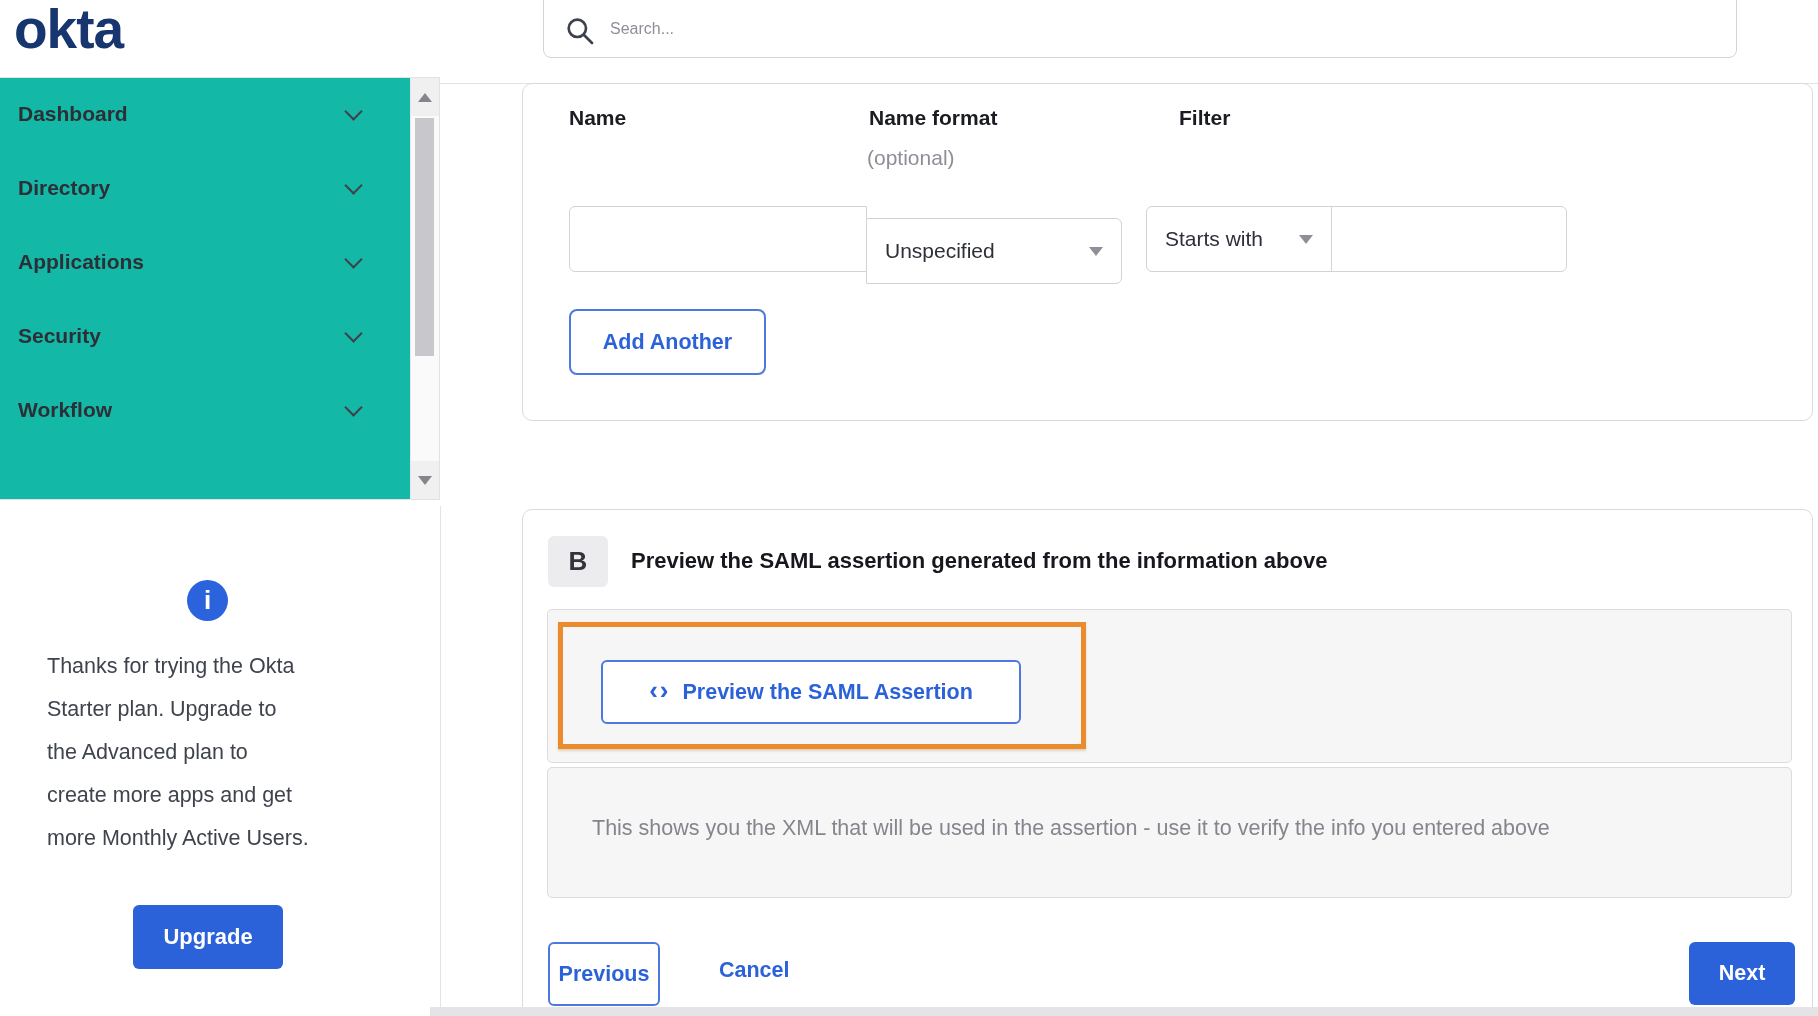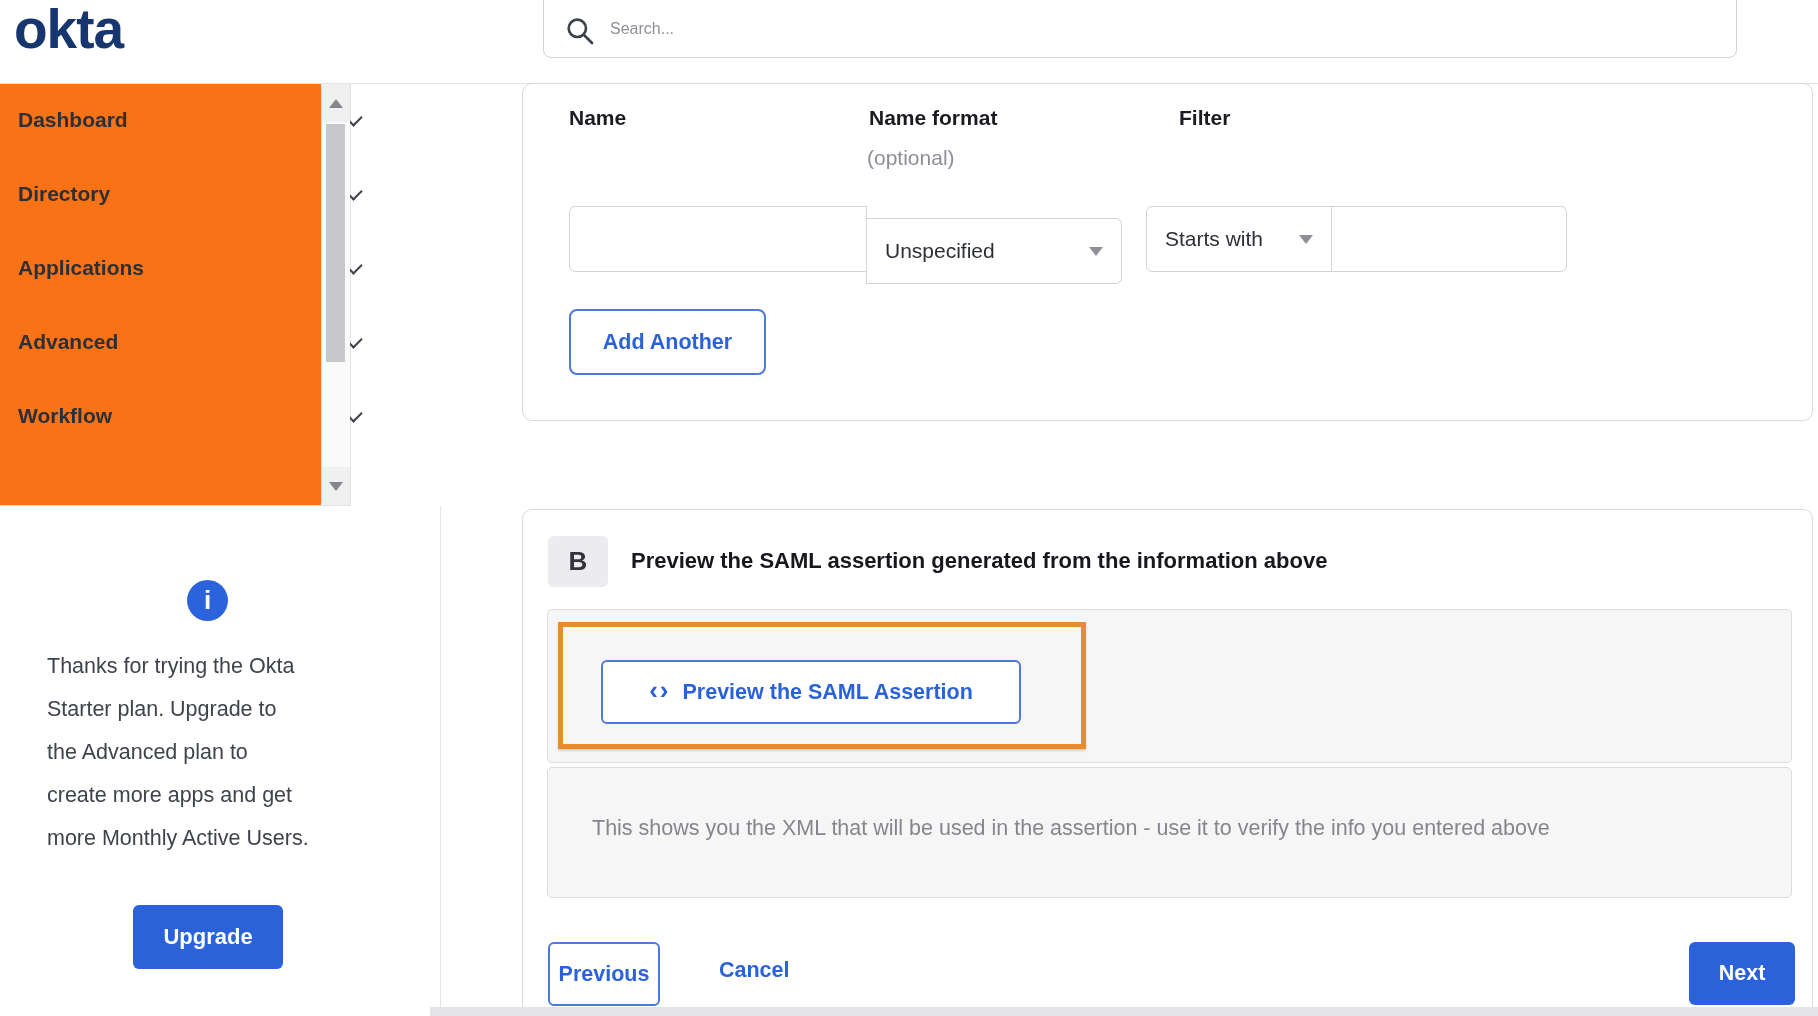--- a/index.html
+++ b/index.html
@@ -30,22 +30,22 @@
   }
   .search-box svg { margin-right: 14px; }
   .search-input {
     border: none; outline: none; flex: 1; height: 36px;
     font-size: 16px; color: #3c424b; font-family: inherit;
   }
   .search-input::placeholder { color: #8d9098; }
 
   
   .sidebar {
-    position: absolute; left: -1px; top: 83px; width: 352px; height: 423px;
-    background: #f97316; border: 1px solid #e2e2e6;
+    position: absolute; left: -1px; top: 77px; width: 441px; height: 423px;
+    background: #14b8a6; border: 1px solid #e2e2e6;
   }
   .nav-item {
     position: absolute; left: 0; width: 408px; height: 56px;
     display: flex; align-items: center; justify-content: space-between;
     padding: 0 48px 0 18px; cursor: pointer;
   }
   .nav-item .label { font-size: 21px; font-weight: 600; color: #2d2f36; }
   .chev {
     width: 13px; height: 13px;
     border-right: 2.5px solid #3f424a; border-bottom: 2.5px solid #3f424a;
@@ -195,21 +195,21 @@
     </div>
     <div class="nav-item" style="top:82px">
       <span class="label">Directory</span>
       <span class="chev"></span>
     </div>
     <div class="nav-item" style="top:156px">
       <span class="label">Applications</span>
       <span class="chev"></span>
     </div>
     <div class="nav-item" style="top:230px">
-      <span class="label">Advanced</span>
+      <span class="label">Security</span>
       <span class="chev"></span>
     </div>
     <div class="nav-item" style="top:304px">
       <span class="label">Workflow</span>
       <span class="chev"></span>
     </div>
 
     <div class="scrollbar">
       <div class="scroll-btn up">
         <span class="tri-up"></span>

